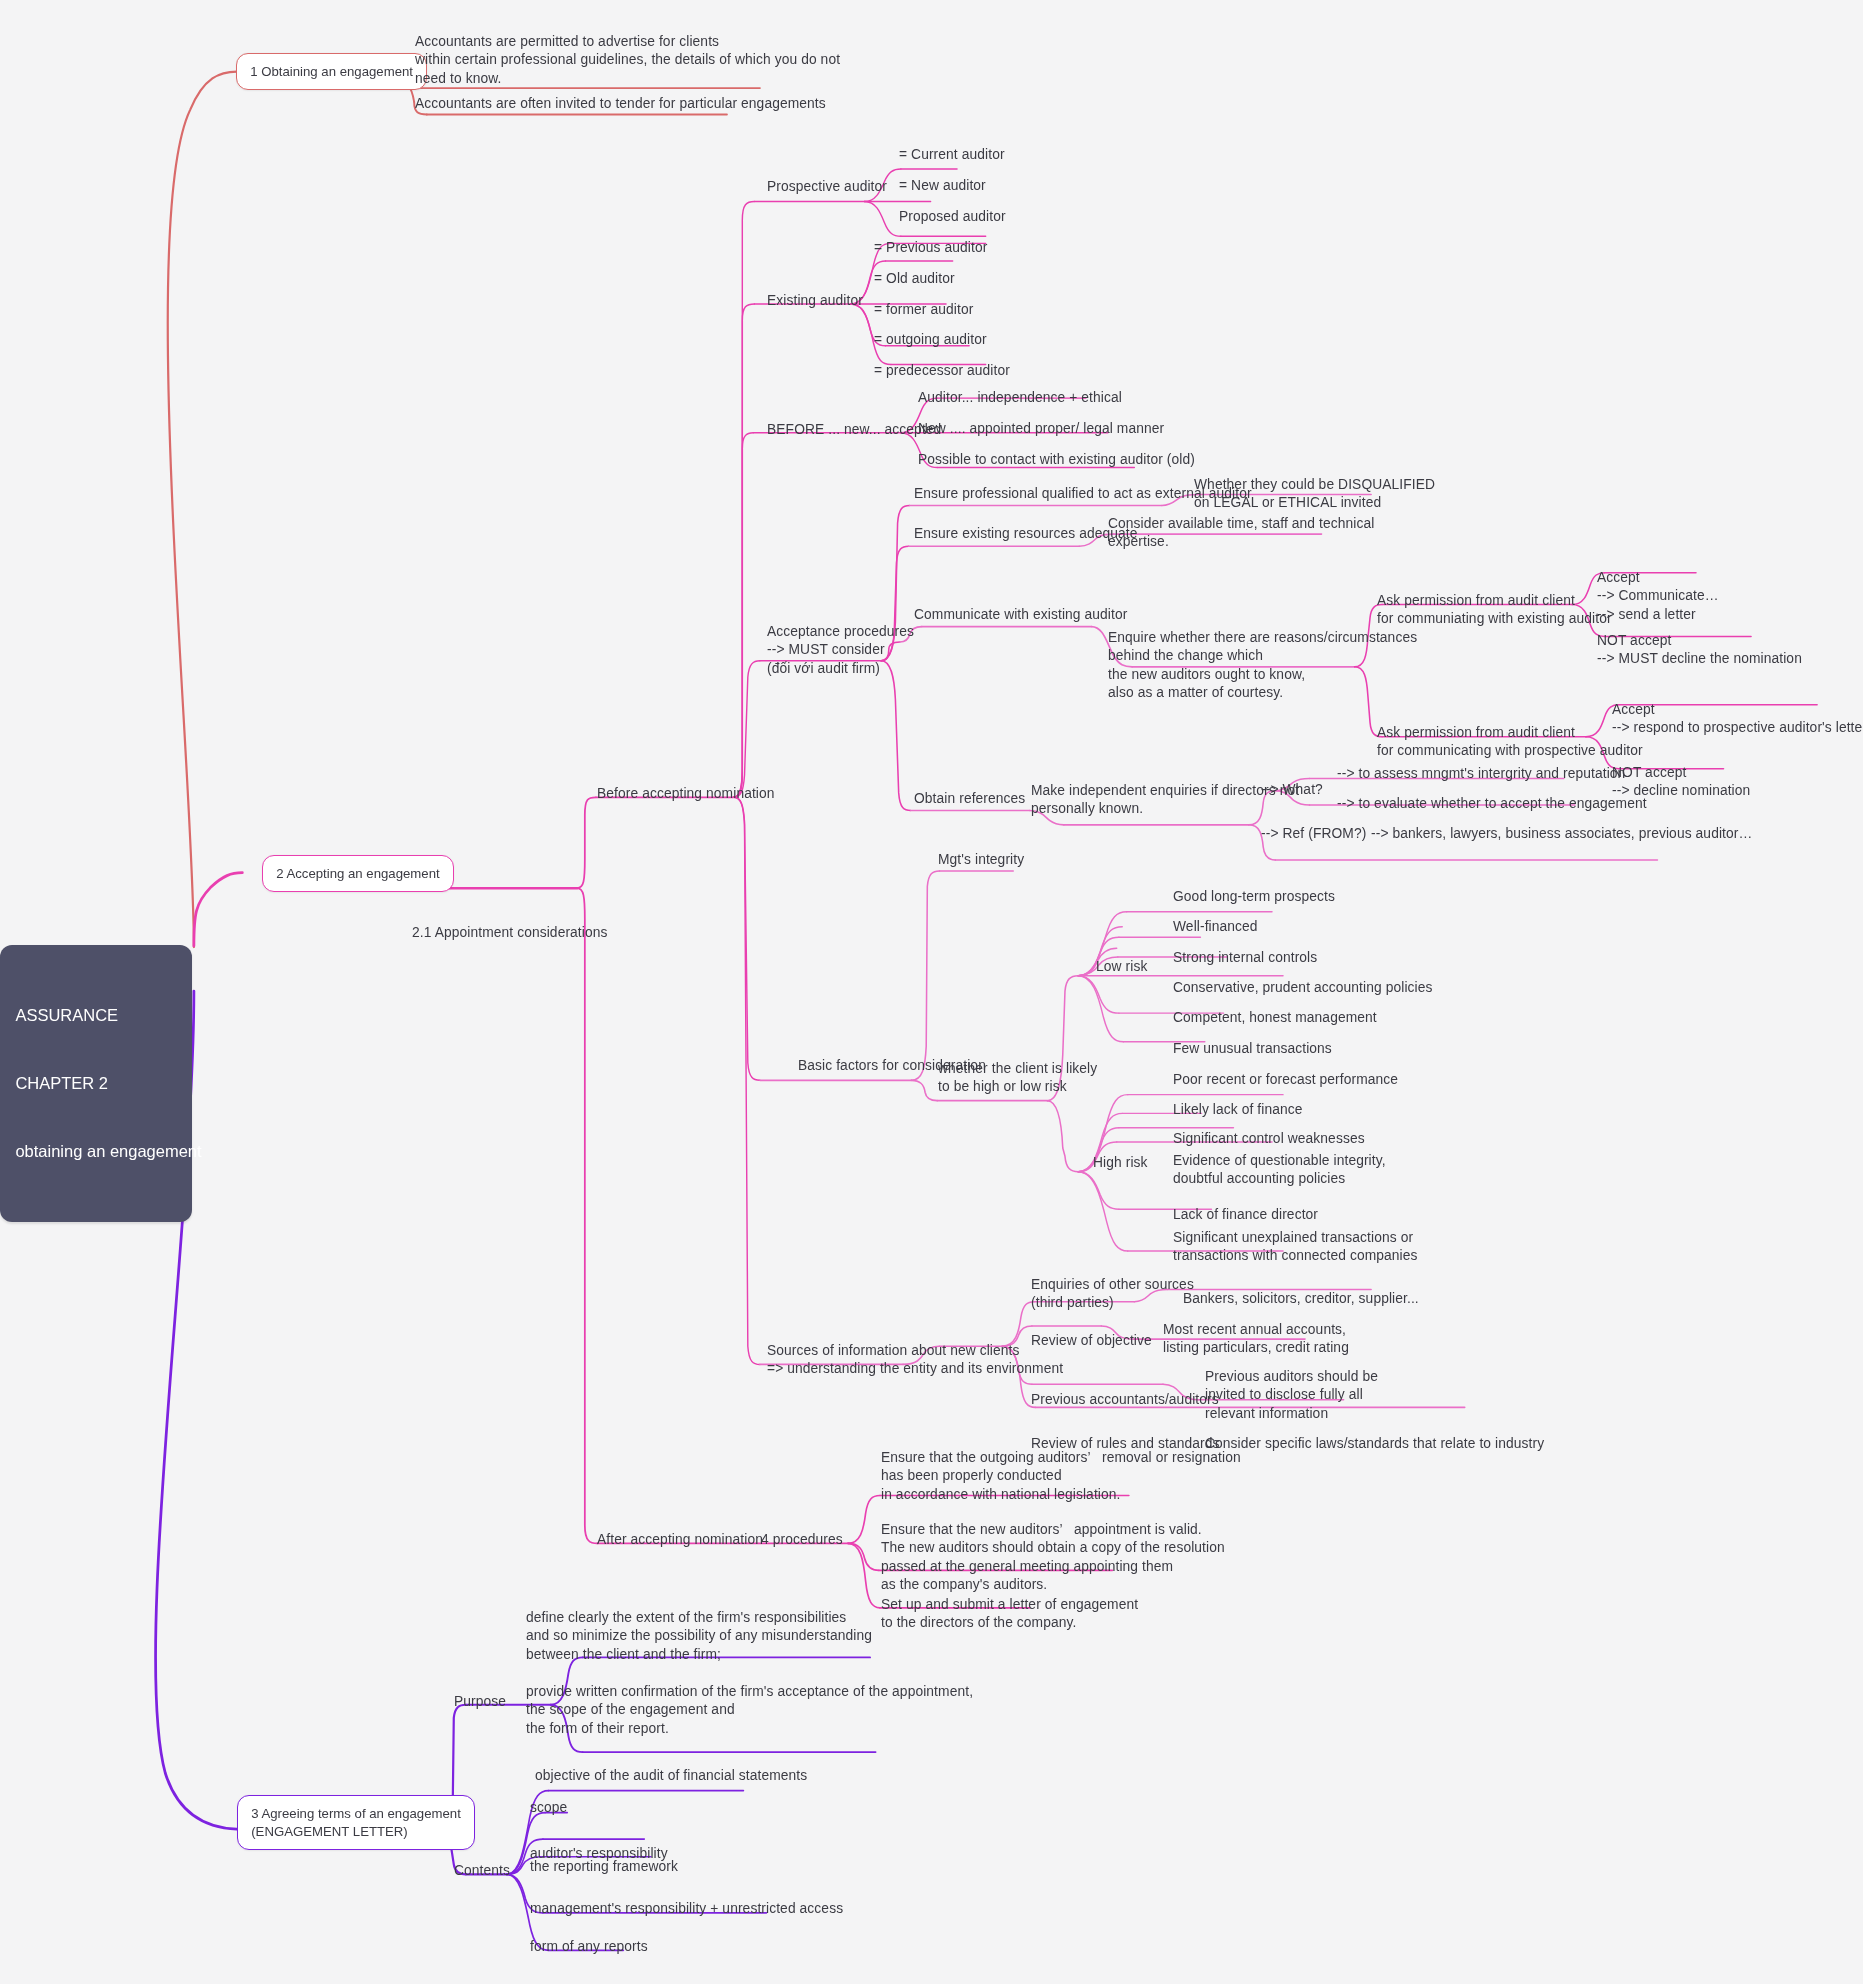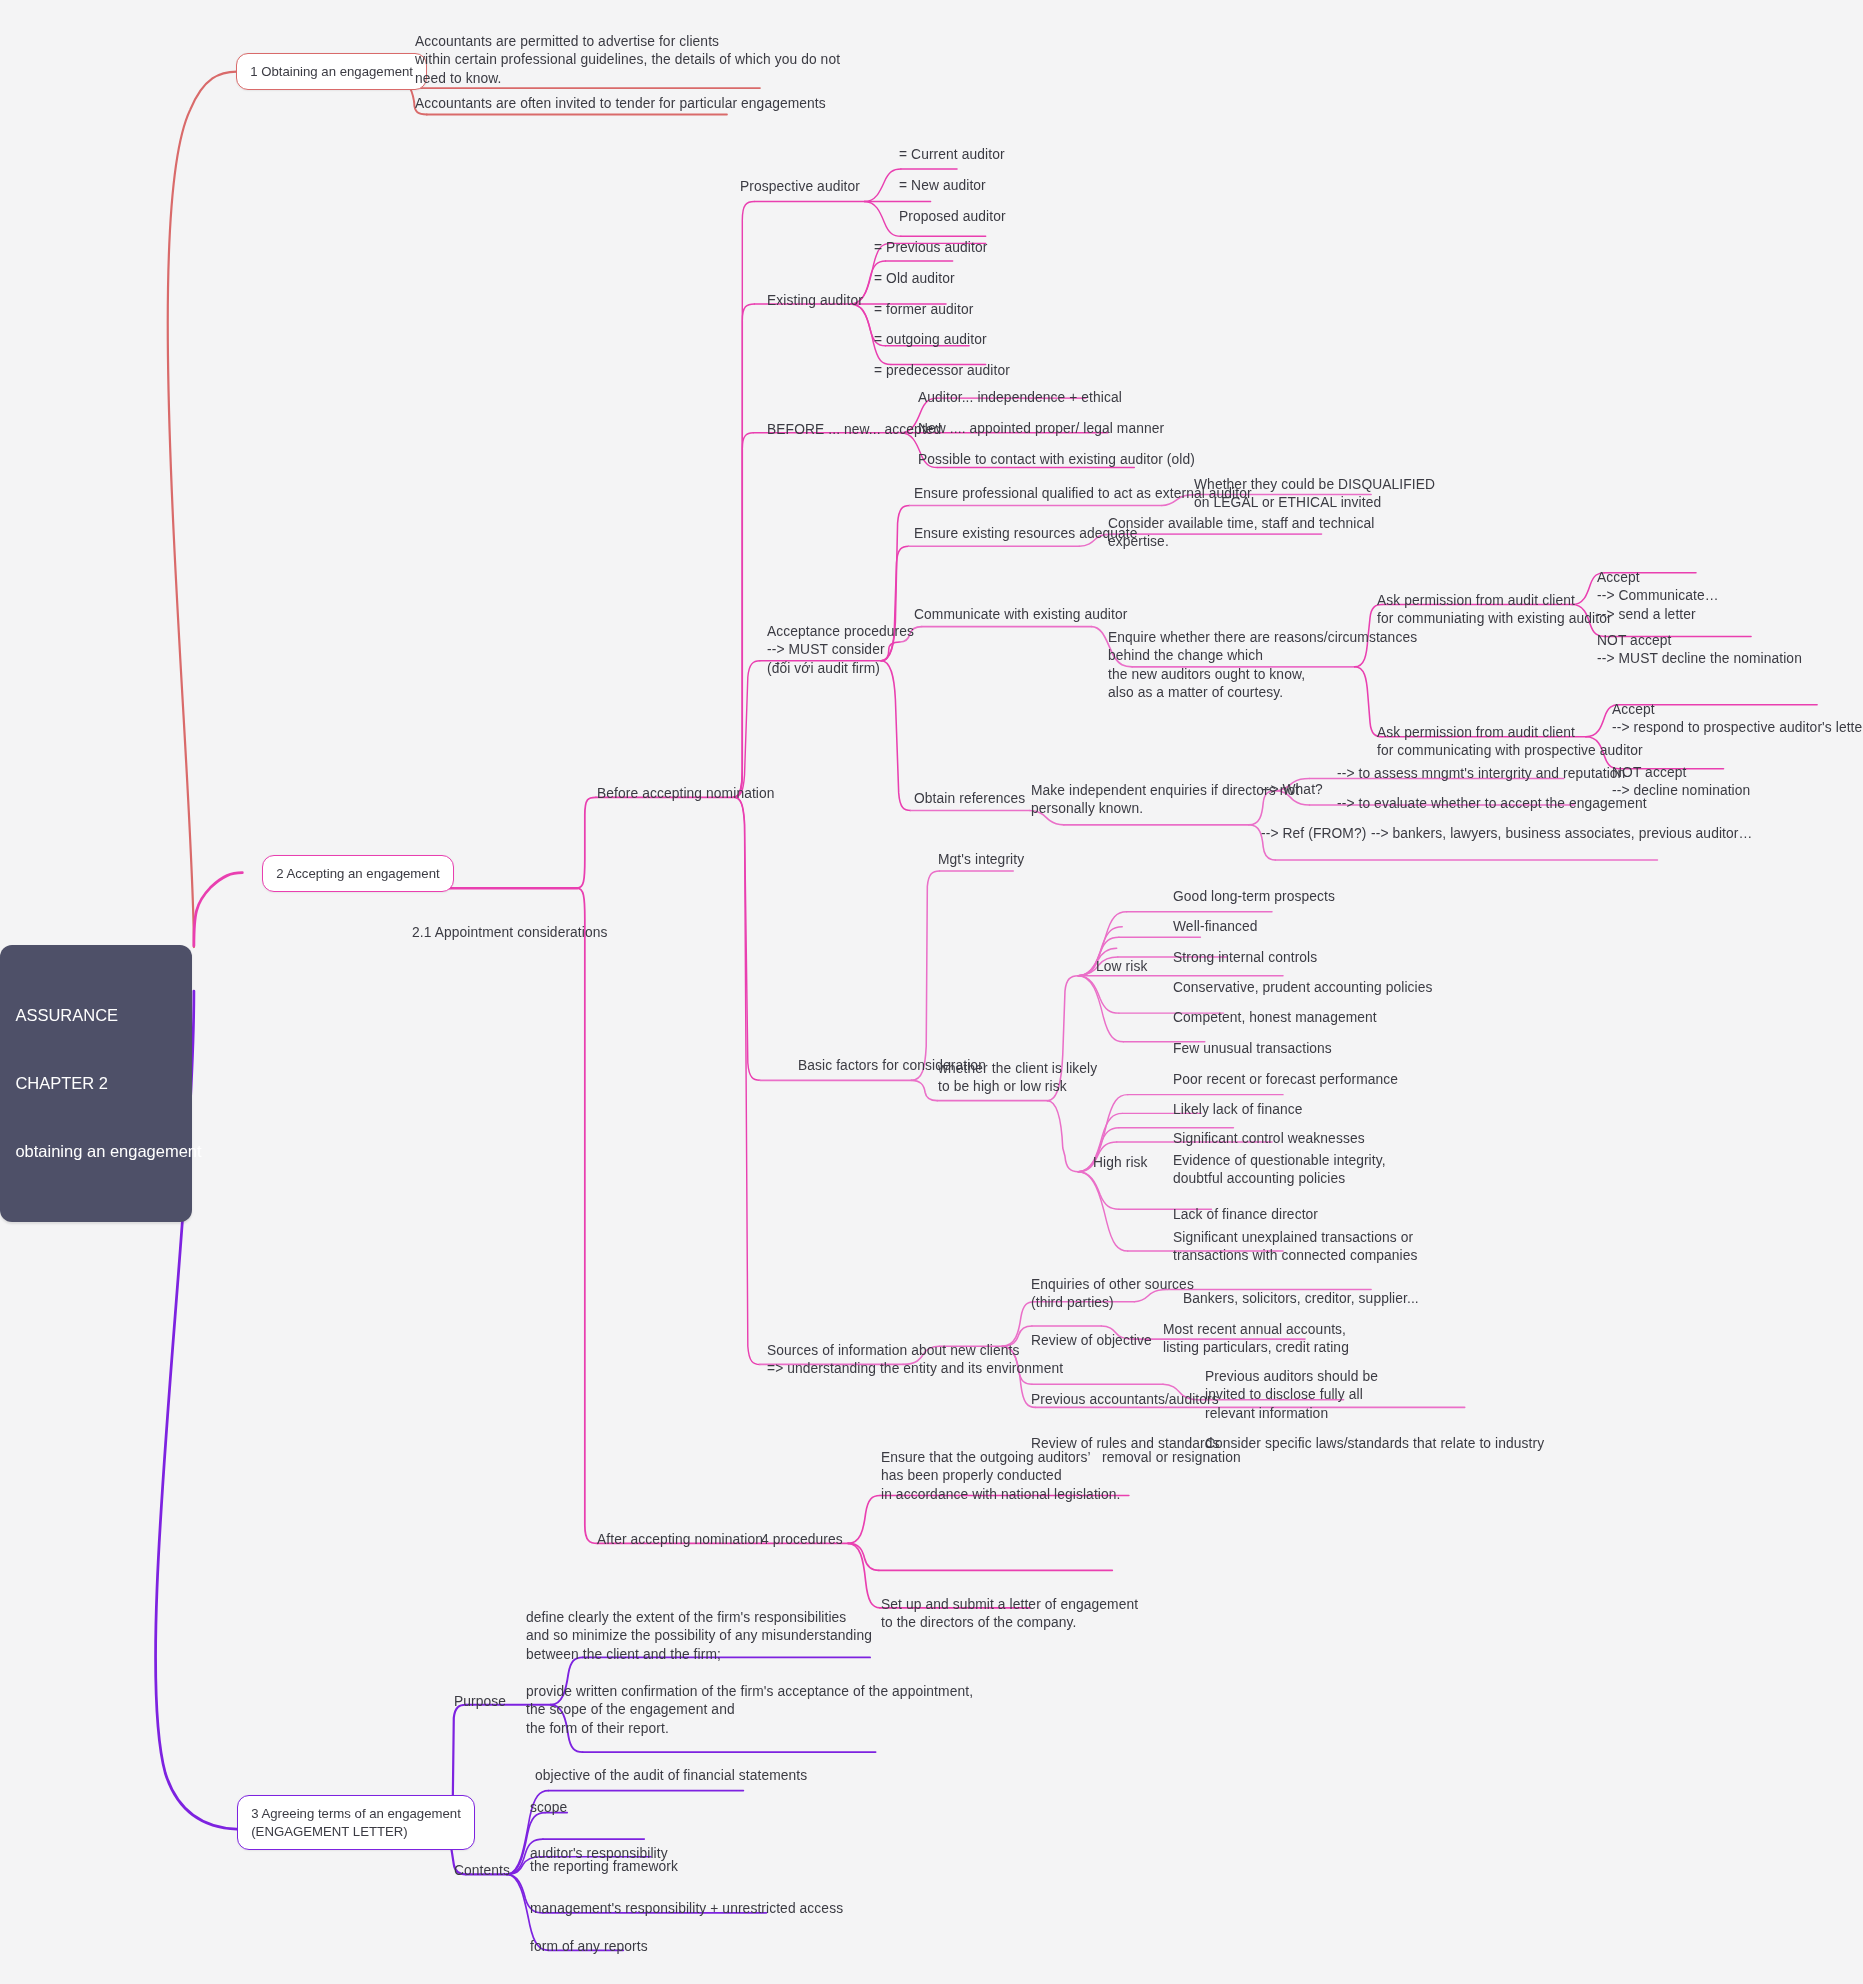--- a/index.html
+++ b/index.html
@@ -225,21 +225,21 @@
   <div class="node" style="left:415px;top:33px;">Accountants are permitted to advertise for clients
 within certain professional guidelines, the details of which you do not
 need to know.</div>
   <div class="node" style="left:415px;top:95px;">Accountants are often invited to tender for particular engagements</div>
 
   <div class="lvl1 pink" style="left:240px;top:855px;margin-left:22px;"><span>2 Accepting an engagement</span></div>
   <div class="node" style="left:412px;top:924px;">2.1 Appointment considerations</div>
 
   <div class="node" style="left:597px;top:785px;">Before accepting nomination</div>
 
-  <div class="node" style="left:740px;top:178px;">Prospective auditor</div>
+  <div class="node" style="left:767px;top:178px;">Prospective auditor</div>
   <div class="node" style="left:899px;top:146px;">= Current auditor</div>
   <div class="node" style="left:899px;top:177px;">= New auditor</div>
   <div class="node" style="left:899px;top:208px;">Proposed auditor</div>
 
   <div class="node" style="left:767px;top:292px;">Existing auditor</div>
   <div class="node" style="left:874px;top:239px;">= Previous auditor</div>
   <div class="node" style="left:874px;top:270px;">= Old auditor</div>
   <div class="node" style="left:874px;top:301px;">= former auditor</div>
   <div class="node" style="left:874px;top:331px;">= outgoing auditor</div>
   <div class="node" style="left:874px;top:362px;">= predecessor auditor</div>
@@ -325,20 +325,24 @@
 invited to disclose fully all
 relevant information</div>
   <div class="node" style="left:1031px;top:1435px;">Review of rules and standards</div>
   <div class="node" style="left:1205px;top:1435px;">Consider specific laws/standards that relate to industry</div>
 
   <div class="node" style="left:597px;top:1531px;">After accepting nomination</div>
   <div class="node" style="left:761px;top:1531px;">4 procedures</div>
   <div class="node" style="left:881px;top:1449px;">Ensure that the outgoing auditors’   removal or resignation
 has been properly conducted
 in accordance with national legislation.</div>
+  <div class="node" style="left:881px;top:1521px;">Ensure that the new auditors’   appointment is valid.
+The new auditors should obtain a copy of the resolution
+passed at the general meeting appointing them
+as the company's auditors.</div>
   <div class="node" style="left:881px;top:1596px;">Set up and submit a letter of engagement
 to the directors of the company.</div>
 
   <div class="lvl1 violet" style="left:237px;top:1795px;"><span>3 Agreeing terms of an engagement
 (ENGAGEMENT LETTER)</span></div>
 
   <div class="node" style="left:454px;top:1693px;">Purpose</div>
   <div class="node" style="left:526px;top:1609px;">define clearly the extent of the firm's responsibilities
 and so minimize the possibility of any misunderstanding
 between the client and the firm;</div>

